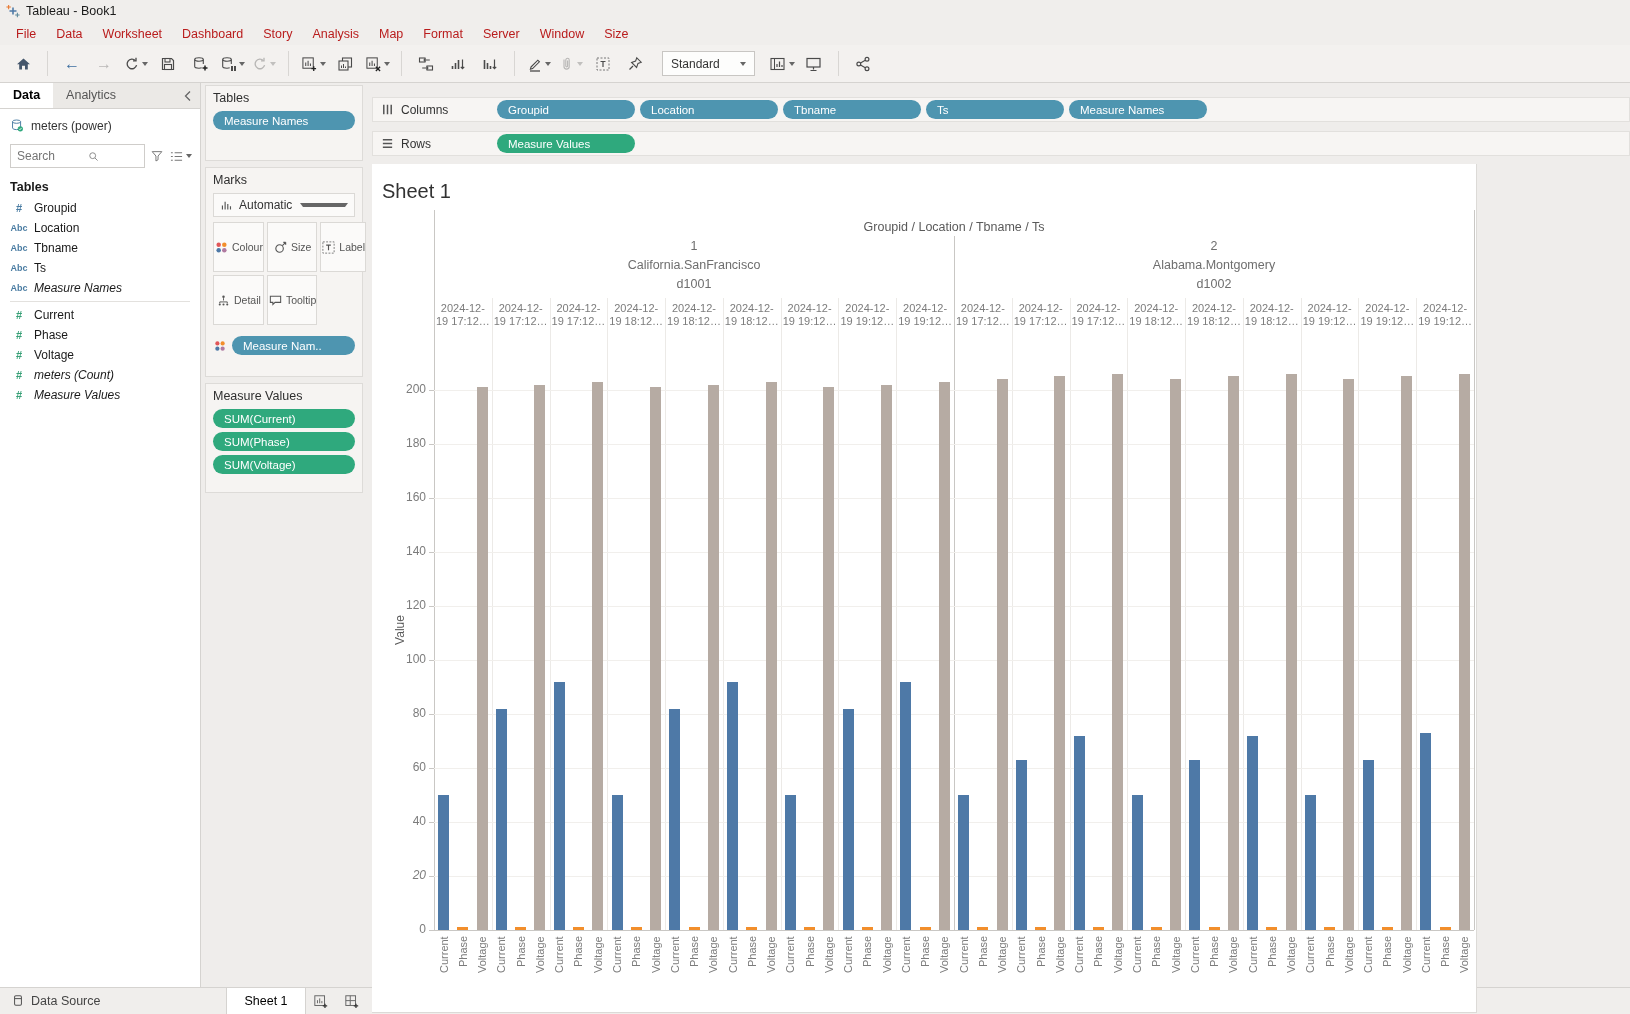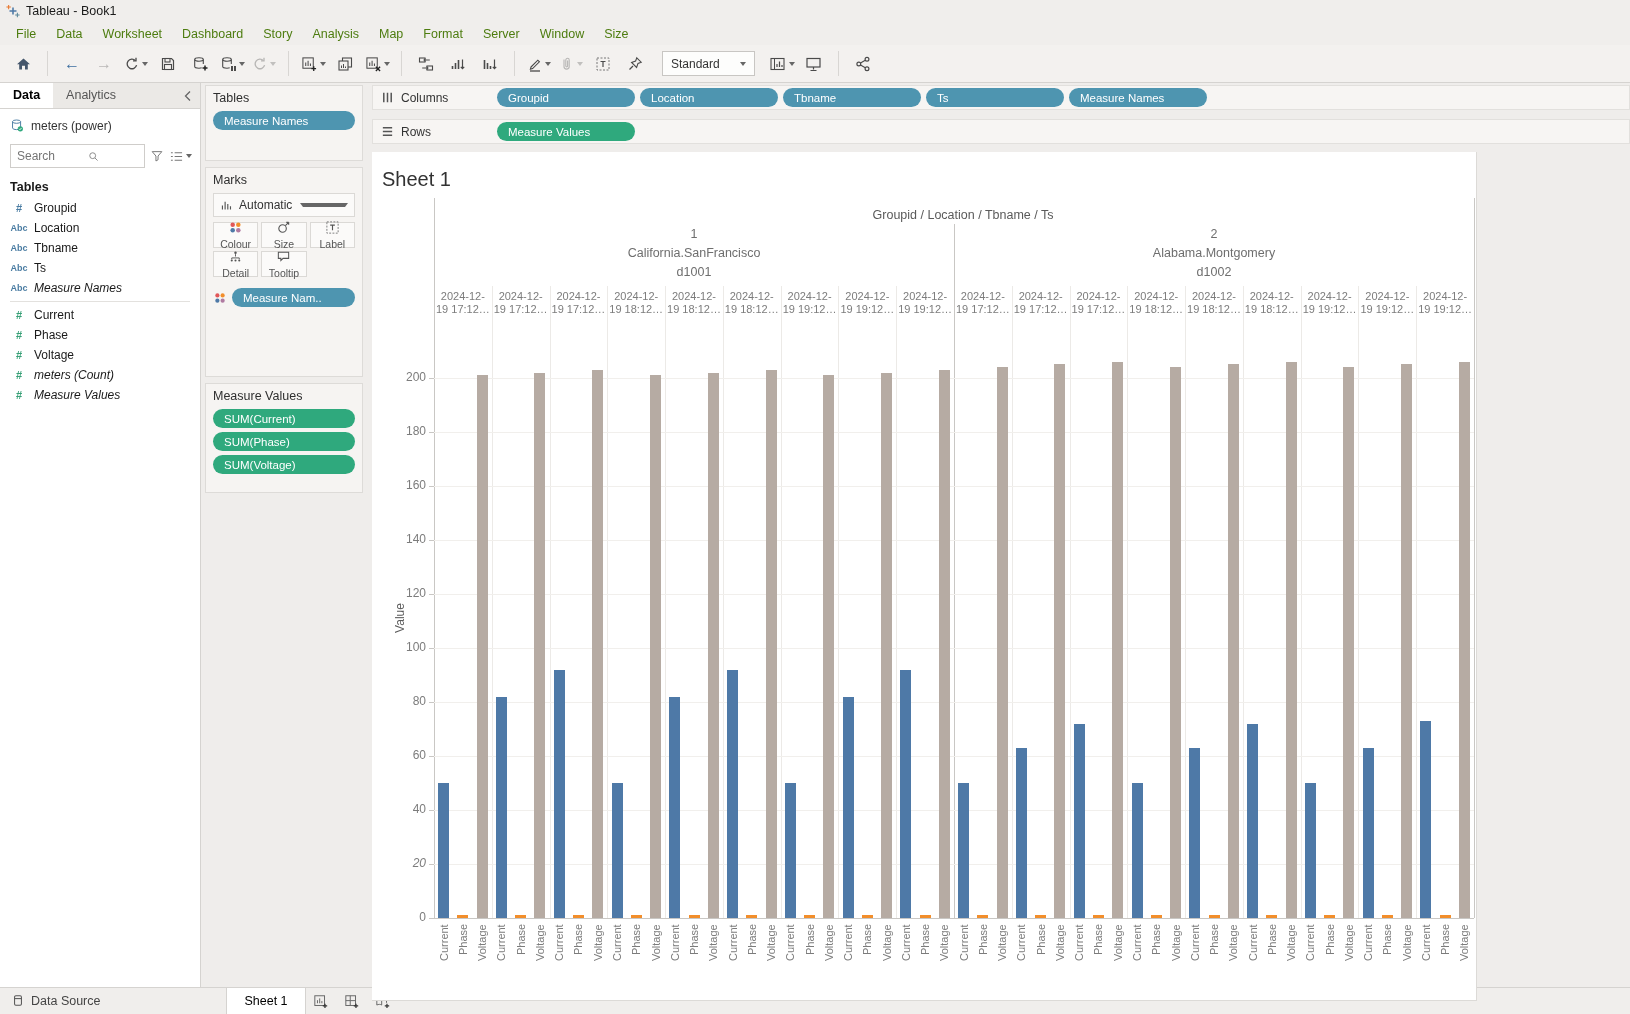--- a/index.html
+++ b/index.html
@@ -2,21 +2,21 @@
 <html><head>
 <meta charset="utf-8">
 <style>
   html,body{margin:0;padding:0;}
   body{width:1630px;height:1014px;overflow:hidden;font-family:"Liberation Sans",sans-serif;background:#efedeb;color:#333;font-size:12px;-webkit-font-smoothing:antialiased;}
   .app{width:1630px;height:1014px;display:flex;flex-direction:column;}
 
   
   .titlebar{height:22px;background:#f0eeec;display:flex;align-items:center;gap:6px;padding-left:6px;font-size:12.5px;color:#1a1a1a;flex:0 0 auto;}
   .menubar{height:23px;background:#f0eeec;display:flex;align-items:center;padding-left:6px;flex:0 0 auto;}
-  .menu-item{padding:3px 10px;font-size:12.5px;color:#4d7c0f;cursor:default;}
+  .menu-item{padding:3px 10px;font-size:12.5px;color:#b91c1c;cursor:default;}
   .toolbar{height:37px;background:#f3f1ef;border-bottom:1px solid #d5d3d0;display:flex;align-items:center;padding:0 8px;gap:2px;flex:0 0 auto;}
   .tb-btn{height:27px;min-width:26px;display:flex;align-items:center;justify-content:center;padding:0 2px;}
   .tb-btn.disabled{opacity:.35;}
   .tb-sep{width:1px;height:25px;background:#d8d6d3;margin:0 7px;}
   .caret{width:0;height:0;border-left:3.5px solid transparent;border-right:3.5px solid transparent;border-top:4px solid #666;margin-left:2px;}
   .glyph{font-size:16px;color:#4a4a4a;line-height:1;}
   .fit-select{display:flex;align-items:center;gap:18px;border:1px solid #c8c6c3;background:#fdfdfc;height:23px;padding:0 8px;margin:0 10px;font-size:12px;color:#333;}
 
   
   .main{flex:1;display:flex;min-height:0;}
@@ -43,27 +43,27 @@
   .cards-pane{width:158px;background:#efedeb;padding:2px 3px 0 4px;display:flex;flex-direction:column;gap:6px;flex:0 0 auto;}
   .card{background:#f6f4f2;border:1px solid #dddbd8;padding:5px 7px;box-sizing:border-box;}
   .card-title{font-size:12.5px;color:#2f2f2f;margin-bottom:6px;}
   .pill{display:flex;align-items:center;height:19px;border-radius:10px;color:#fff;font-size:11.5px;padding:0 11px;box-sizing:border-box;white-space:nowrap;overflow:hidden;cursor:default;}
   .pill.dimp{background:#4e95b0;}
   .pill.measp{background:#2fa97d;}
   .card .pill{margin-bottom:4px;}
   .mark-type{display:flex;align-items:center;gap:6px;background:#fbfaf9;border:1px solid #dbd9d6;height:22px;padding:0 6px;margin-bottom:5px;}
   .mark-type span{flex:1;font-size:12px;color:#333;}
   .marks-grid{display:grid;grid-template-columns:repeat(3,1fr);gap:3px;}
-  .mark-btn{background:#fbfaf9;border:1px solid #dbd9d6;height:26px;display:flex;flex-direction:column;align-items:center;justify-content:center;gap:3px;font-size:10.5px;color:#555;box-sizing:border-box;}
+  .mark-btn{background:#fbfaf9;border:1px solid #dbd9d6;height:50px;display:flex;flex-direction:row;align-items:center;justify-content:center;gap:3px;font-size:10.5px;color:#555;box-sizing:border-box;}
   .legend-row{display:flex;align-items:center;gap:5px;margin-top:11px;}
   .legend-row .pill{flex:1;margin-bottom:0;}
 
   
   .right-col{flex:1;display:flex;flex-direction:column;padding-left:6px;min-width:0;}
-  .shelf{height:23px;display:flex;align-items:center;background:#f7f5f3;border:1px solid #e2e0dd;margin-top:2px;flex:0 0 auto;}
+  .shelf{height:23px;display:flex;align-items:center;background:#f7f5f3;border:1px solid #e2e0dd;margin-top:14px;flex:0 0 auto;}
   .shelf + .shelf{margin-top:9px;}
   .shelf-label{display:flex;align-items:center;gap:7px;width:116px;padding-left:8px;color:#333;font-size:12px;flex:0 0 auto;}
   .shelf-pills{display:flex;gap:5px;align-items:center;height:100%;}
   .shelf .pill{width:138px;margin:0;}
   .canvas-area{flex:1;position:relative;background:#efedeb;margin-top:8px;min-height:0;}
   .sheet-panel{position:absolute;left:0;top:0;width:1104px;height:848px;background:#fff;border-right:1px solid #dcdad7;border-bottom:1px solid #dcdad7;}
   .sheet-title{position:absolute;left:10px;top:16px;font-size:20px;color:#323232;}
   #chart{position:absolute;left:0;top:0;right:0;bottom:0;}
   .dimhdr{position:absolute;text-align:center;font-size:12.5px;color:#5a5a5a;}
   .ghdr{position:absolute;transform:translateX(-50%);font-size:12.5px;color:#6e6e6e;white-space:nowrap;}
@@ -510,21 +510,21 @@
           <span>Rows</span>
         </div>
         <div class="shelf-pills" id="rows-pills">
             <div class="pill measp">Measure Values</div>
           </div>
       </div>
       <div class="canvas-area">
         <div class="sheet-panel">
           <div class="sheet-title">Sheet 1</div>
           <div id="chart">
-              <div class="dimhdr" style="left: 62px; top: 56px; width: 1040px; margin-left: 9px;">Groupid / Location / Tbname / Ts</div>
+              <div class="dimhdr" style="left: 62px; top: 56px; width: 1040px;">Groupid / Location / Tbname / Ts</div>
               <div class="ghdr" style="left: 322px; top: 75px;">1</div>
               <div class="ghdr" style="left: 322px; top: 94px;">California.SanFrancisco</div>
               <div class="ghdr" style="left: 322px; top: 113px;">d1001</div>
               <div class="ghdr" style="left: 842px; top: 75px;">2</div>
               <div class="ghdr" style="left: 842px; top: 94px;">Alabama.Montgomery</div>
               <div class="ghdr" style="left: 842px; top: 113px;">d1002</div>
               <div class="datecell" style="left: 62px; top: 134px; width: 57.7778px; height: 33px;">
                 <div>2024-12-</div>
                 <div>19 17:12…</div>
               </div>

